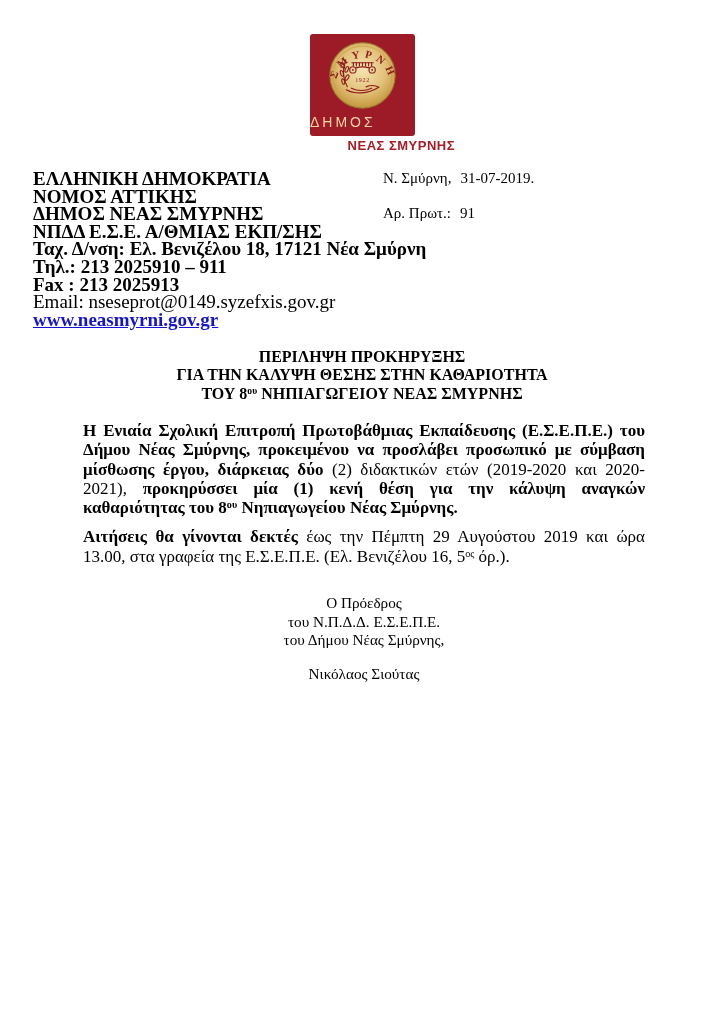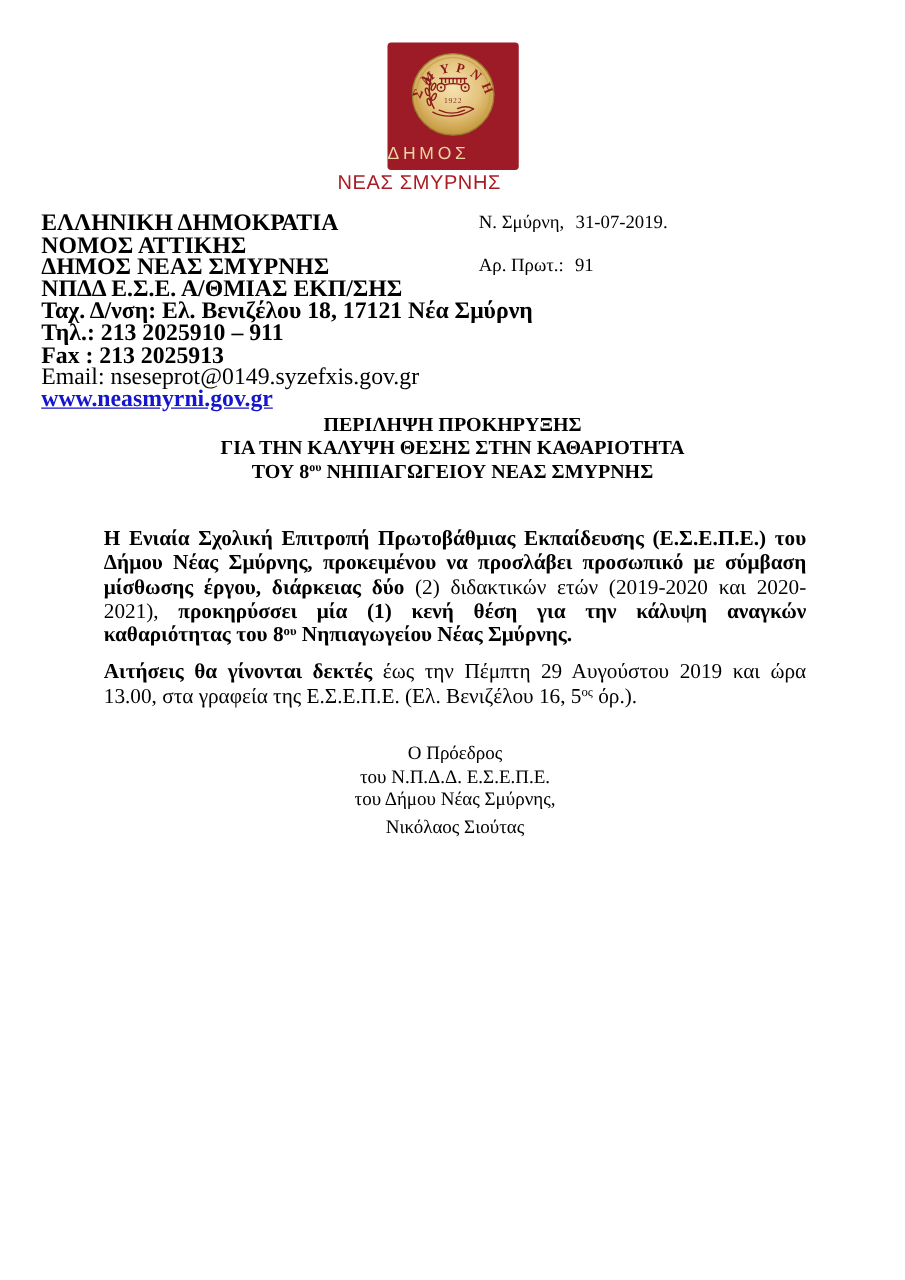--- a/index.html
+++ b/index.html
@@ -16,51 +16,51 @@
     position:absolute; left:310px; top:34px; width:105px; height:102px;
     background:var(--brand-red); border-radius:3px;
   }
   .seal-svg { position:absolute; left:19px; top:8px; }
   .dimos {
     position:absolute; left:0; right:0; top:80px; text-align:left;
     font-family:"Liberation Sans", sans-serif; font-size:14px;
     letter-spacing:3px; color:var(--dimos-text);
   }
   .muni {
-    position:absolute; left:270px; top:138px; width:185px; text-align:left;
-    font-family:"Liberation Sans", sans-serif; font-weight:normal;
-    font-size:16px; letter-spacing:0.5px; color:var(--muni-red);
+    position:absolute; left:270px; top:138px; width:185px; text-align:right;
+    font-family:"Liberation Sans", sans-serif; font-weight:bold;
+    font-size:13px; letter-spacing:0.5px; color:var(--muni-red);
   }
 
   
   .hleft { position:absolute; left:33px; top:170px; font-size:19px; line-height:17.6px; }
   .hline { white-space:nowrap; font-weight:bold; }
   .hline.r { font-weight:normal; }
   .hline.link { color:var(--link-blue); text-decoration:underline; cursor:pointer; }
 
   .hright { position:absolute; left:383px; top:170px; font-size:15px; line-height:17.6px; }
   .hr-line { white-space:nowrap; }
   .hr-line .gap { margin-left:9px; }
   .hr-line.protocol { margin-top:17.6px; }
 
   
   .title {
-    position:absolute; left:60px; width:604px; top:332px; text-align:center;
+    position:absolute; left:60px; width:604px; top:348px; text-align:center;
     font-weight:bold; font-size:16px; line-height:18.4px;
   }
 
   
   .bodyblock { position:absolute; left:83px; top:421px; width:562px; font-size:17px; line-height:19.3px; }
   .para { margin:0; text-align:justify; text-align-last:left; }
   .para.p2 { margin-top:10px; }
 
   
   .sig { position:absolute; left:83px; top:594px; width:562px; text-align:center; font-size:15.2px; line-height:18.6px; }
   .sig .hline { font-weight:normal; white-space:normal; }
-  .sig-name { margin-top:3px;text-align:center; }
+  .sig-name { margin-top:15px;text-align:center; }
 
   
   .art { stroke:var(--seal-art); fill:none; stroke-width:1.1; stroke-linecap:round; }
   .art-fill { fill:var(--seal-art); stroke:none; }
   .seal-text { fill:var(--seal-art); font-family:"Liberation Serif", serif; }
 </style>
 </head>
 <body>
 
 <div class="page">

